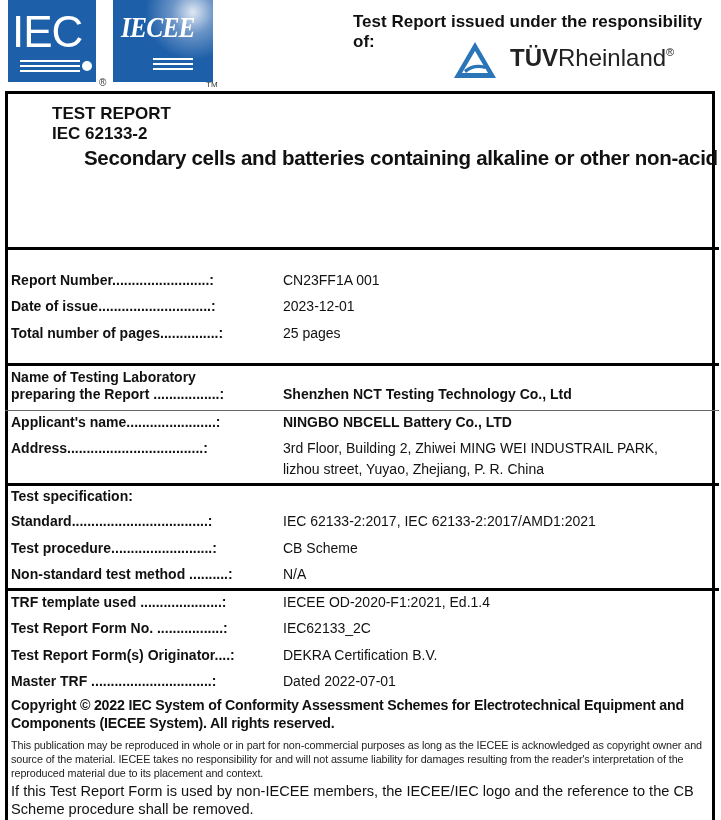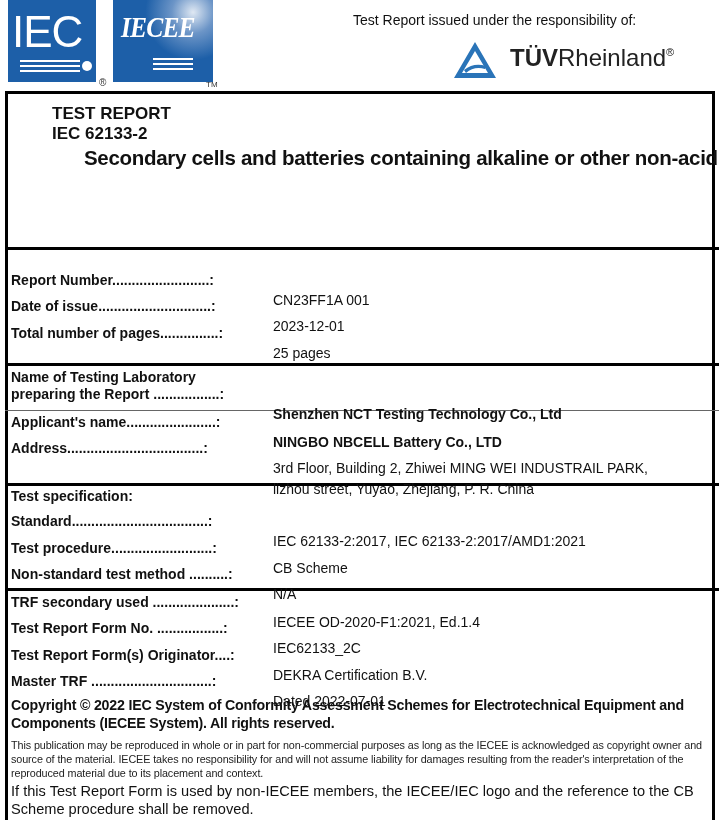--- a/index.html
+++ b/index.html
@@ -9,39 +9,39 @@
   .logo-iec .txt { position:absolute; left:4px; top:6px; color:#fff; font-family:"Liberation Sans", sans-serif; font-size:44px; letter-spacing:-1px; line-height:52px; }
   .logo-iec .lines { position:absolute; left:12px; top:60px; width:60px; }
   .logo-iec .lines div { height:2px; background:#fff; margin-bottom:3px; }
   .logo-iec .dot { position:absolute; left:74px; top:61px; width:10px; height:10px; border-radius:50%; background:#fff; }
   .reg { position:absolute; left:99px; top:77px; font-size:10px; color:#333; }
   .logo-iecee { position:absolute; left:113px; top:0; width:90px; height:82px; background:radial-gradient(circle at 80% 15%, #dfe8f3 0%, #6c95c7 20%, #1d5fa8 45%, #1d5fa8 100%);padding-left:10px; }
   .logo-iecee .txt { position:absolute; left:8px; top:10px; color:#fff; font-family:"Liberation Serif", serif; font-style:italic; font-weight:bold; font-size:30px; letter-spacing:-1px; transform:scaleX(0.85); transform-origin:left; }
   .logo-iecee .lines { position:absolute; left:40px; top:58px; width:40px; }
   .logo-iecee .lines div { height:2px; background:#fff; margin-bottom:3px; }
   .tm { position:absolute; left:206px; top:80px; font-size:8px; color:#333; }
-  .issued { position:absolute; left:353px; top:12px; font-size:14px; font-weight:normal; color:#111; }
+  .issued { position:absolute; left:353px; top:12px; font-size:17px; font-weight:bold; color:#111; }
   .tuv { position:absolute; left:452px; top:38px; height:44px; }
   .tuv svg { position:absolute; left:0; top:2px; }
   .tuv .name { position:absolute; left:58px; top:6px; font-size:24px; color:#222; white-space:nowrap;text-align:right; }
   .tuv .name b { font-weight:bold; }
   .tuv .name sup { font-size:11px; vertical-align:top; position:relative; top:2px; }
 
   .box { position:absolute; left:5px; top:91px; width:710px; height:740px; border:3px solid #000; border-bottom:none; box-sizing:border-box; }
   .hline { position:absolute; left:5px; width:714px; height:3px; background:#000; }
   .hline.thin { height:1px; background:#666; }
 
   .title-block { position:absolute; left:8px; top:104px; width:708px; text-align:left;margin-left:44px; }
   .t1 { font-size:17px; font-weight:bold; line-height:20px; }
   .t2 { font-size:17px; font-weight:bold; line-height:20px; }
   .t3 { font-size:20.5px; font-weight:bold; line-height:24.5px; letter-spacing:-0.3px; margin-top:2px;padding-left:32px; }
 
   .row { position:absolute; left:11px; font-size:14px; line-height:17px; white-space:nowrap; }
   .row .lbl { position:absolute; left:0; top:0; font-weight:bold; width:262px; }
-  .row .val { position:absolute; left:262px; top:0;margin-top:20px; }
+  .row .val { position:absolute; left:272px; top:0; }
   .row .val.bold { font-weight:bold; }
 
   .copy { position:absolute; left:11px; top:696px; width:706px; font-size:14.2px; font-weight:bold; line-height:18px; letter-spacing:-0.2px; }
   .small { position:absolute; left:11px; top:738px; width:706px; font-size:10.8px; line-height:14px; color:#222; letter-spacing:-0.1px; }
   .note { position:absolute; left:11px; top:782px; width:706px; font-size:14.6px; line-height:18px; color:#111; }
 </style>
 </head>
 <body>
 
 <div class="header">
@@ -133,21 +133,21 @@
 <div class="row" style="top:540px;">
   <span class="lbl">Test procedure..........................:</span>
   <span class="val">CB Scheme</span>
 </div>
 <div class="row" style="top:566px;">
   <span class="lbl">Non-standard test method ..........:</span>
   <span class="val">N/A</span>
 </div>
 
 <div class="row" style="top:594px;">
-  <span class="lbl">TRF secondary used .....................:</span>
+  <span class="lbl">TRF template used .....................:</span>
   <span class="val">IECEE OD-2020-F1:2021, Ed.1.4</span>
 </div>
 <div class="row" style="top:620px;">
   <span class="lbl">Test Report Form No. .................:</span>
   <span class="val">IEC62133_2C</span>
 </div>
 <div class="row" style="top:647px;">
   <span class="lbl">Test Report Form(s) Originator....:</span>
   <span class="val">DEKRA Certification B.V.</span>
 </div>

